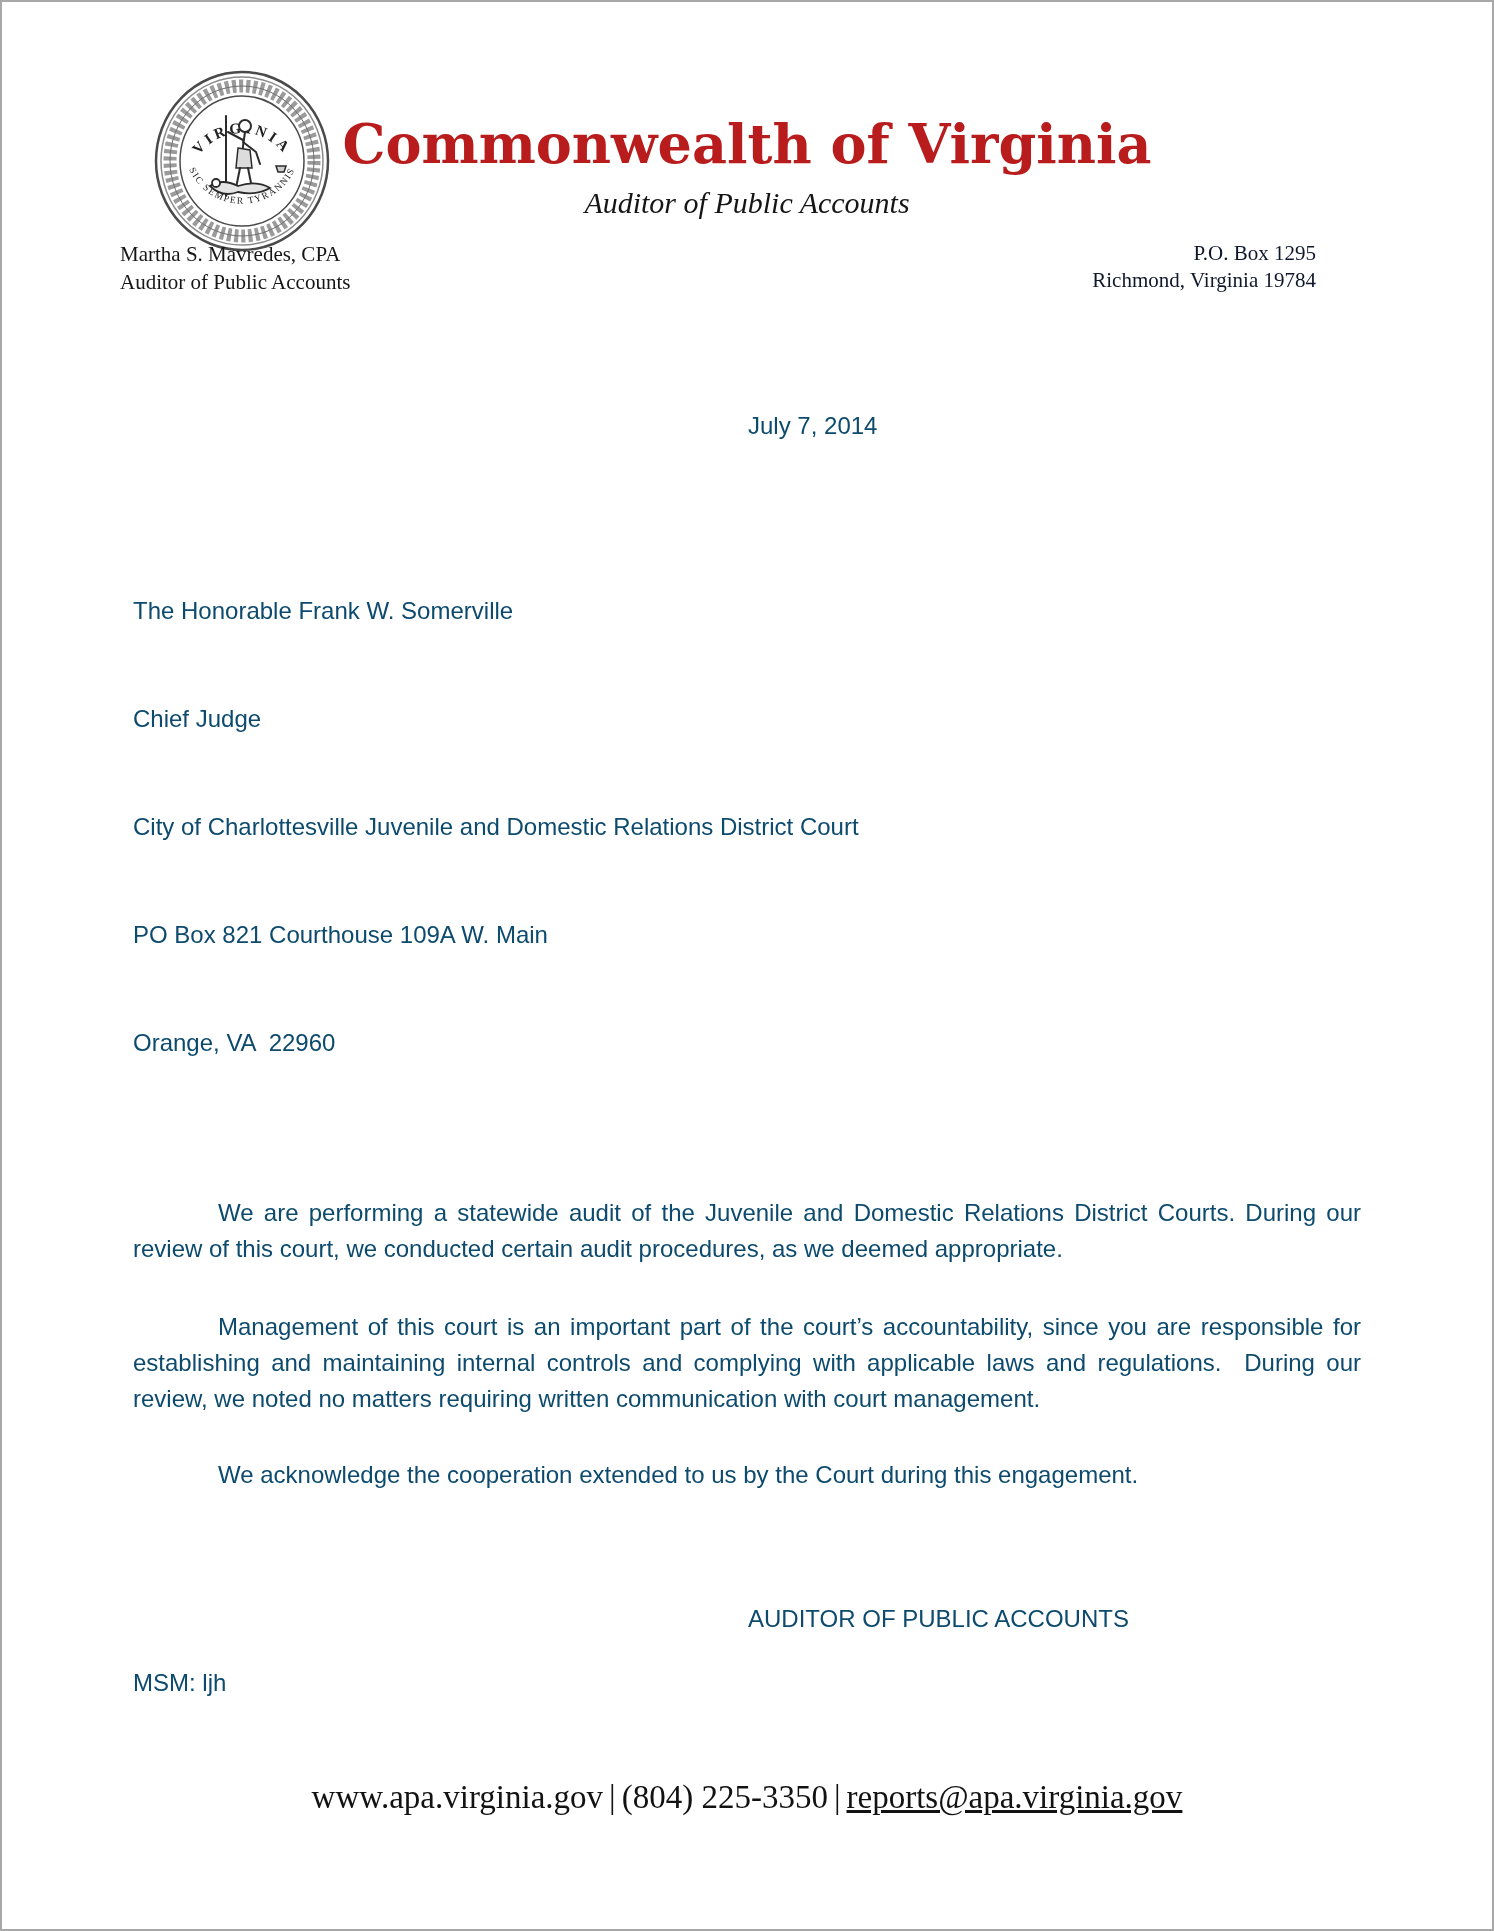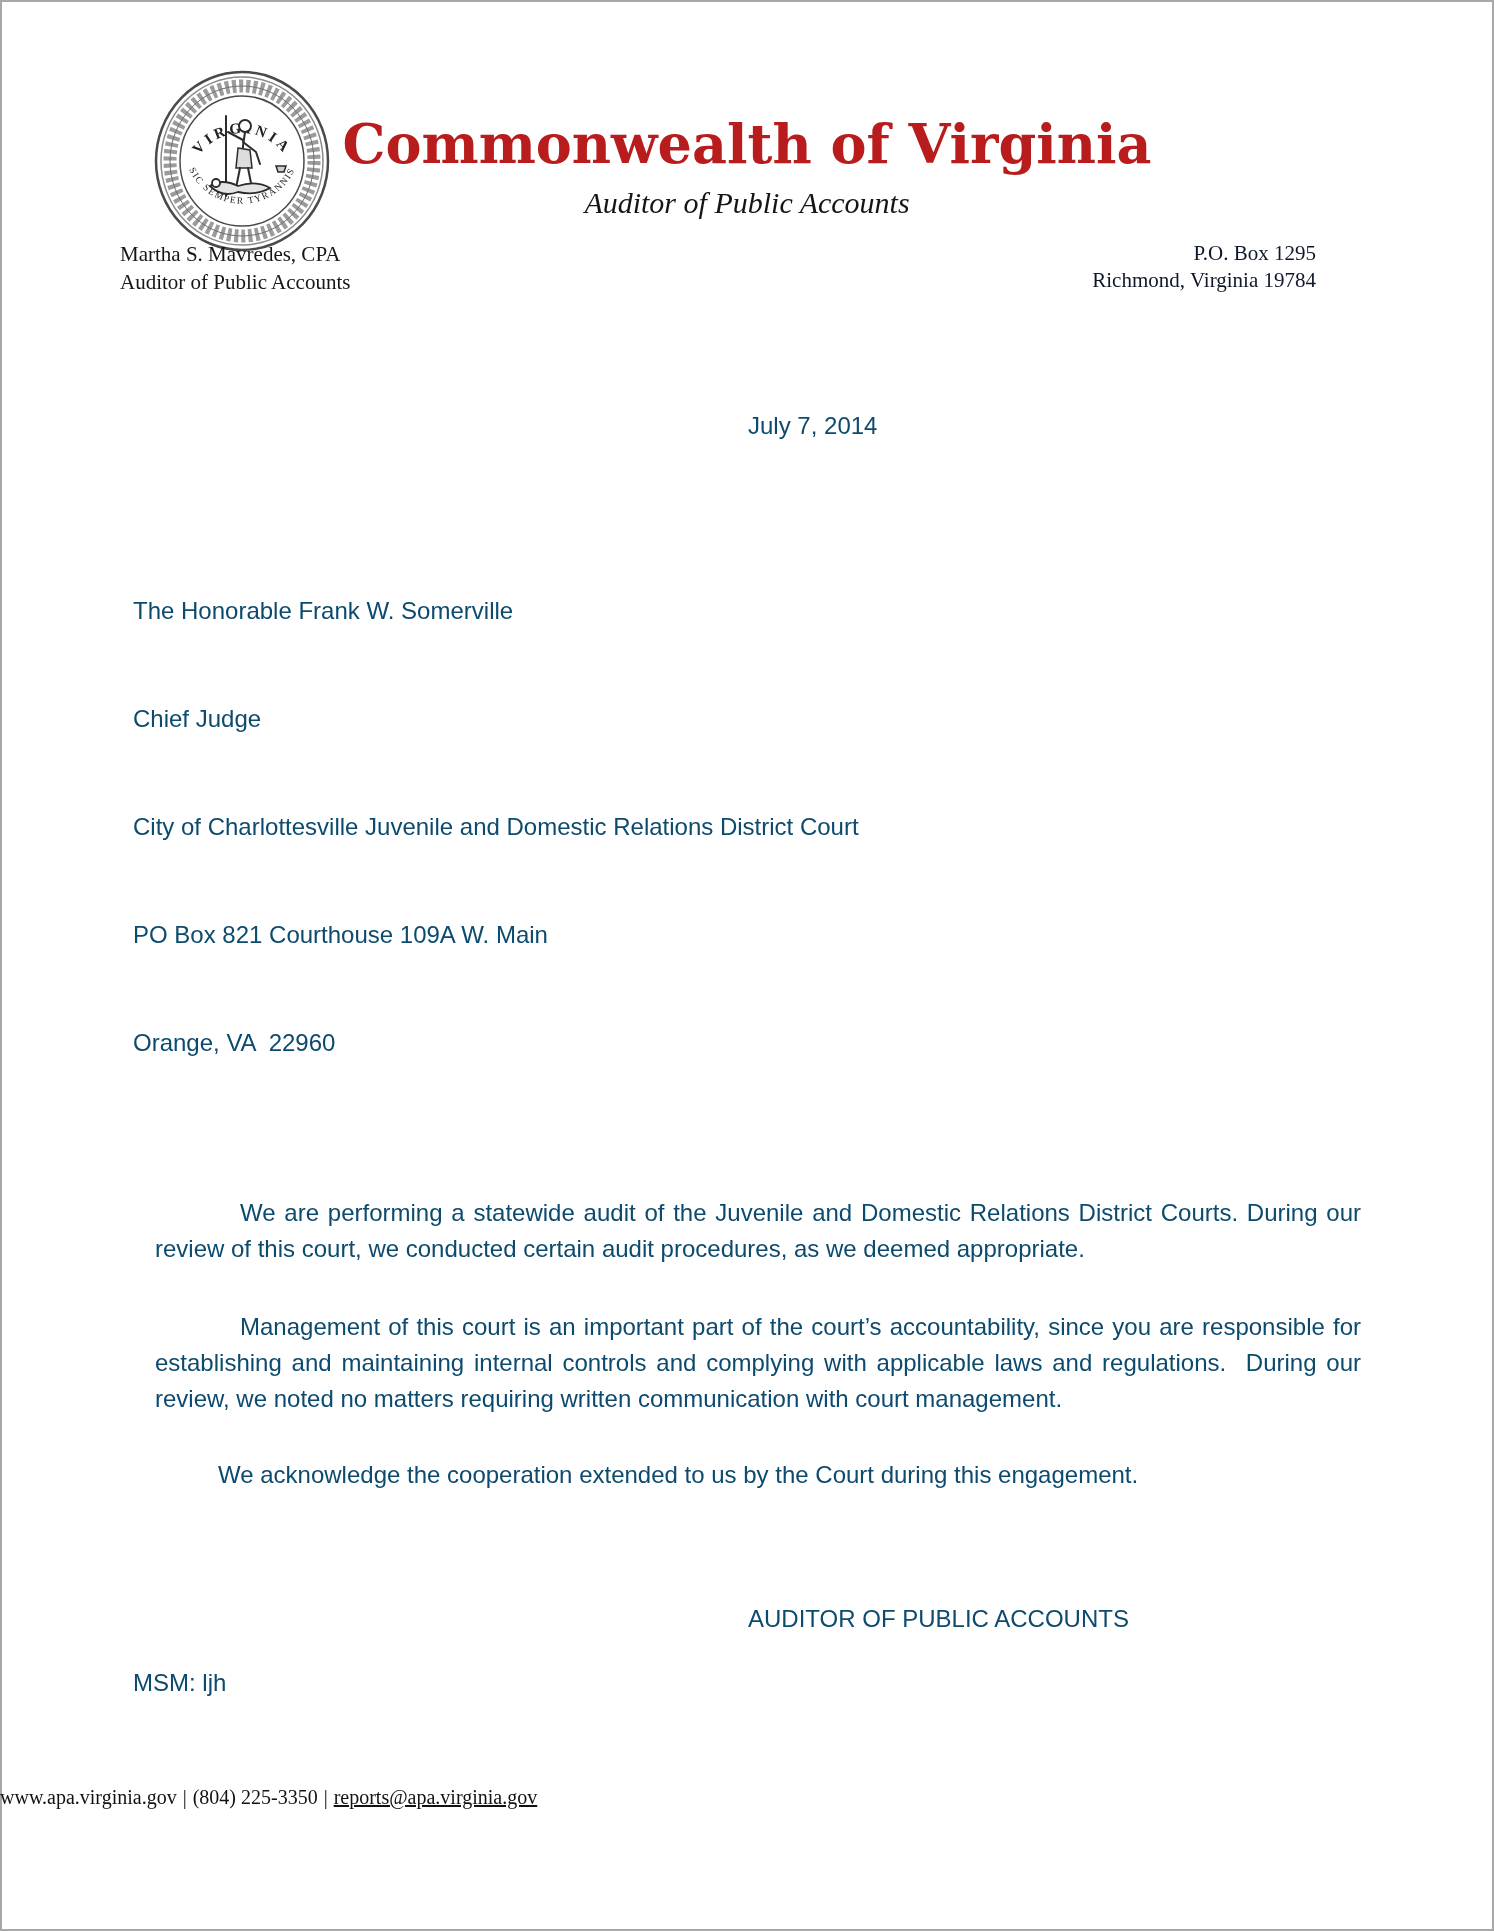--- a/index.html
+++ b/index.html
@@ -55,33 +55,33 @@
     font-family: Liberation Sans, sans-serif;
     font-size: 24px; line-height: 36px;
     color: #0c4a6e;
   }
   .date-row { padding-left: 615px; height: 36px; }
   .recipient { margin-top: 77px; white-space: pre-wrap; }
   .audit { margin-top: 62px; }
   .audit-row { display: flex; }
   .audit-label { width: 264px; flex: 0 0 264px; }
   .para { margin: 0; text-indent: 85px; white-space: pre-wrap; }
-  .justify { text-align: justify; margin-left: 22px; }
+  .justify { text-align: justify; }
   .p1 { margin-top: 62px; }
   .p2 { margin-top: 42px; }
   .p3 { margin-top: 40px; }
   .signature { margin-top: 108px; padding-left: 615px; }
   .reference { margin-top: 28px; }
 
   
   .footer {
     position: absolute; top: 1782px; left: 0; width: 100%;
-    text-align: left;
+    text-align: center;
     font-family: "Liberation Serif", serif;
-    font-size: 20px; line-height: 30px;
+    font-size: 33px; line-height: 30px;
     color: #121212;
   }
   .footer .sep { padding: 0 6px; }
   .footer .email-link { text-decoration: underline; color: #121212; cursor: pointer; }
 </style>
 </head>
 <body>
 
 <div class="page">
 

